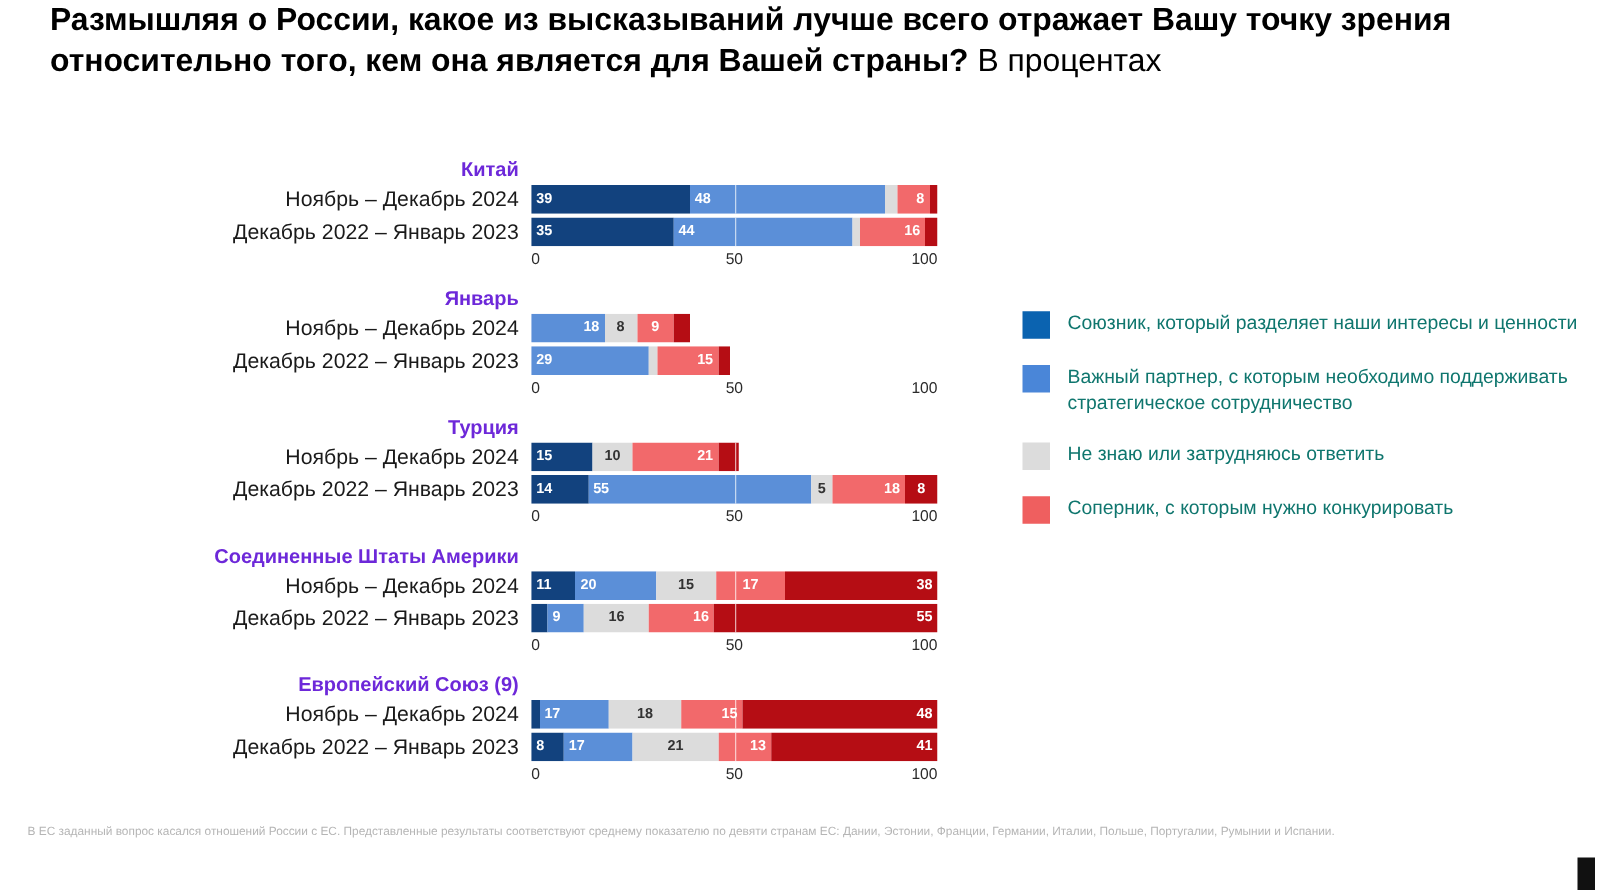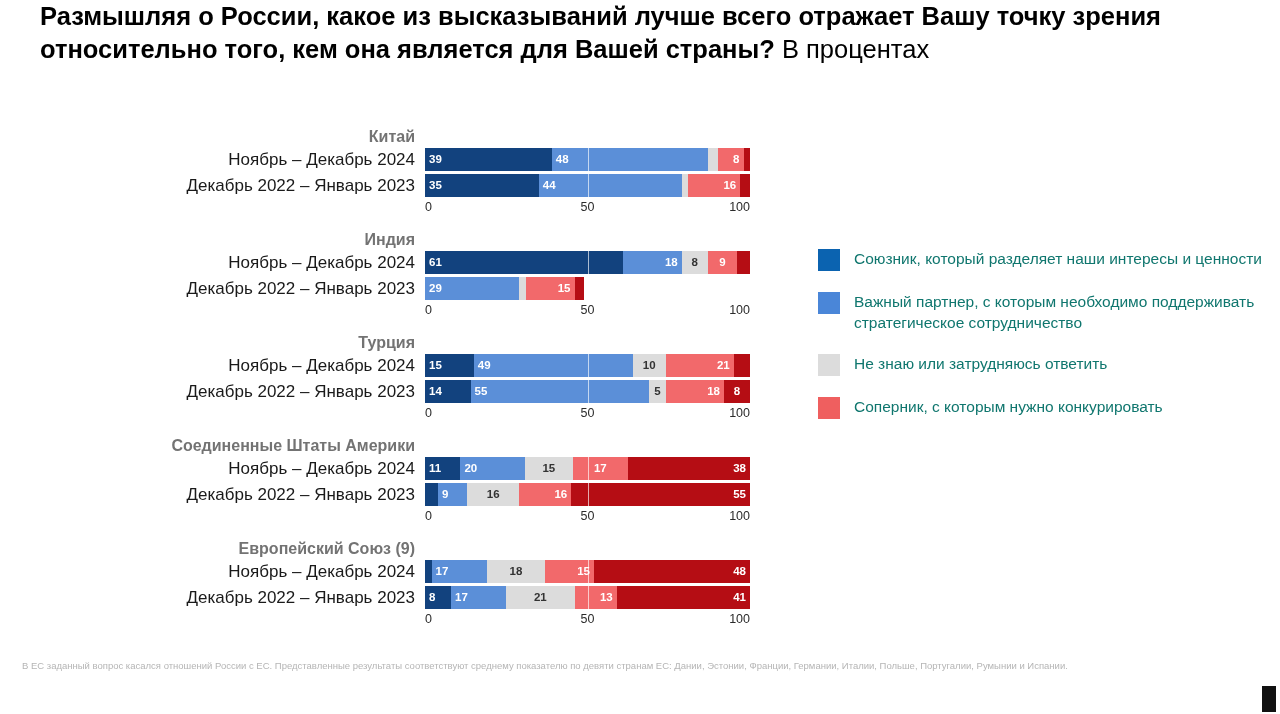--- a/index.html
+++ b/index.html
@@ -10,21 +10,21 @@
   }
   .title{
     position:absolute;left:40px;top:0;width:1180px;
     font-size:25.5px;line-height:33px;font-weight:bold;color:#000;
   }
   .title .sub{font-weight:normal;}
 
   .chart{position:absolute;left:0;top:128px;width:800px;}
   .group{position:relative;margin-bottom:14px;}
   .group-title{
-    text-align:right;width:425px;font-size:16px;font-weight:bold;color:#737373;
+    text-align:right;width:425px;font-size:16px;font-weight:bold;color:#6d28d9;
     padding-right:10px;box-sizing:border-box;margin-bottom:2px;
   }
   .row{display:flex;align-items:center;height:23px;margin-bottom:3px;}
   .row-label{
     width:425px;text-align:right;padding-right:10px;box-sizing:border-box;
     font-size:17px;color:#1a1a1a;white-space:nowrap;
   }
   .bar{
     position:relative;width:325px;height:23px;display:flex;overflow:hidden;
   }
@@ -136,27 +136,24 @@
           <div class="gridline"></div>
         </div>
       </div>
       <div class="axis">
         <div class="tick t0">0</div>
         <div class="tick t50">50</div>
         <div class="tick t100">100</div>
       </div>
     </div>
     <div class="group">
-      <div class="group-title">Индия</div>
-      <div class="row">
-        <div class="row-label">Ноябрь – Декабрь 2024</div>
-        <div class="bar">
-          <div class="seg c0 lbl-left" style="width: 61%;">
-            <span>61</span>
-          </div>
+      <div class="group-title">Январь</div>
+      <div class="row">
+        <div class="row-label">Ноябрь – Декабрь 2024</div>
+        <div class="bar">
           <div class="seg c1 lbl-right" style="width: 18%;">
             <span>18</span>
           </div>
           <div class="seg c2 lbl-center" style="width: 8%;">
             <span>8</span>
           </div>
           <div class="seg c3 lbl-center" style="width: 9%;">
             <span>9</span>
           </div>
           <div class="seg c4 lbl-center" style="width: 4%;">
@@ -189,23 +186,20 @@
         <div class="tick t100">100</div>
       </div>
     </div>
     <div class="group">
       <div class="group-title">Турция</div>
       <div class="row">
         <div class="row-label">Ноябрь – Декабрь 2024</div>
         <div class="bar">
           <div class="seg c0 lbl-left" style="width: 15%;">
             <span>15</span>
-          </div>
-          <div class="seg c1 lbl-left" style="width: 49%;">
-            <span>49</span>
           </div>
           <div class="seg c2 lbl-center" style="width: 10%;">
             <span>10</span>
           </div>
           <div class="seg c3 lbl-right" style="width: 21%;">
             <span>21</span>
           </div>
           <div class="seg c4 lbl-center" style="width: 5%;">
             <span></span>
           </div>

